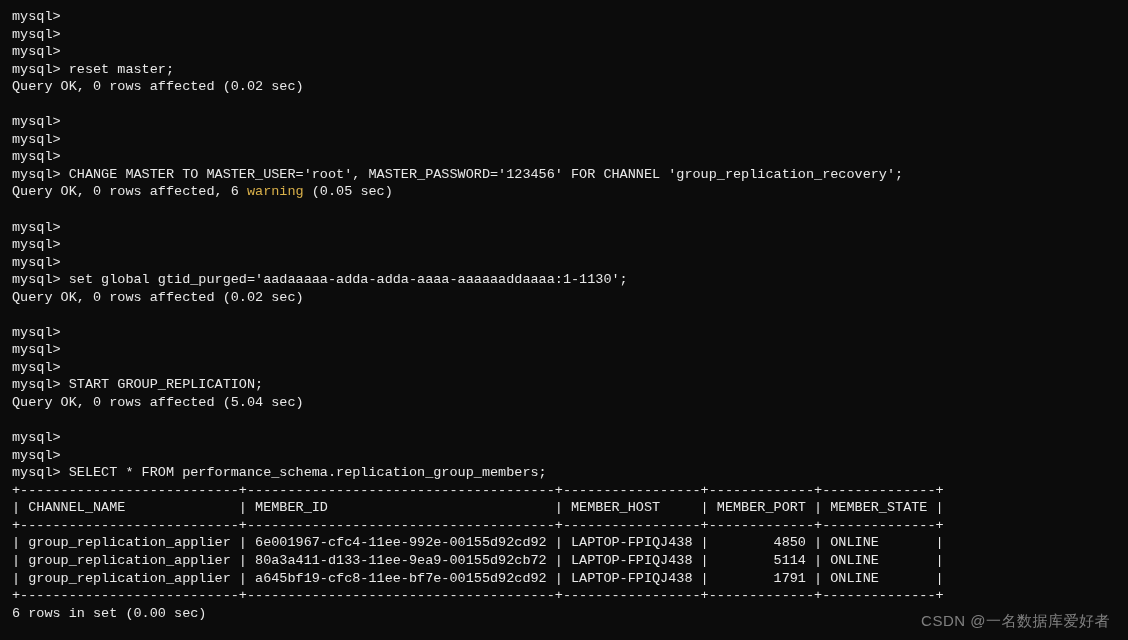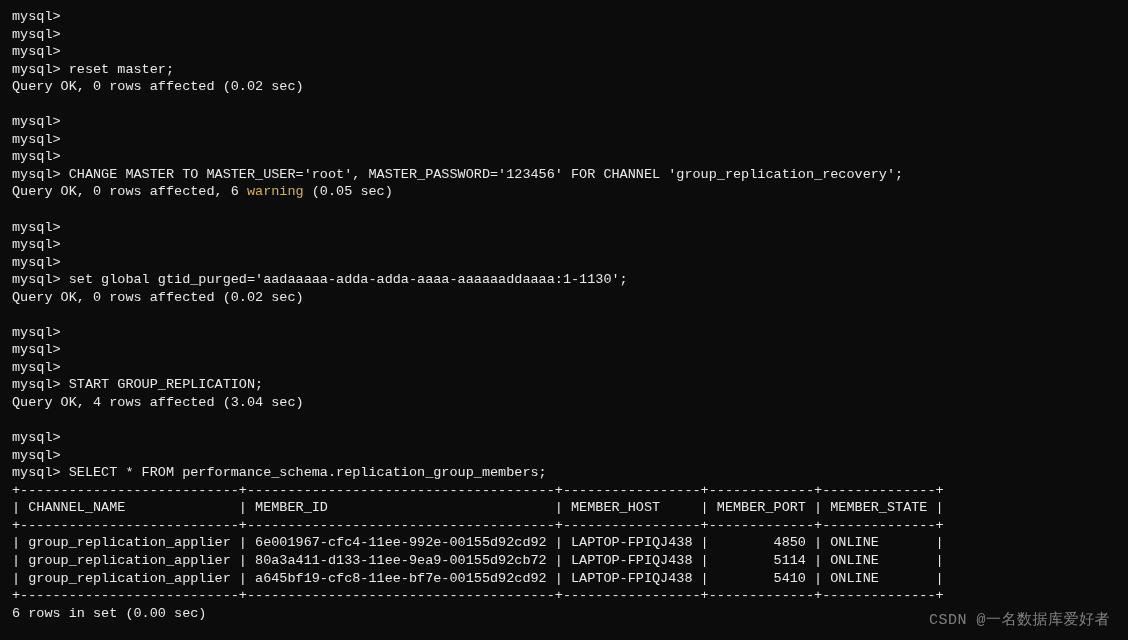--- a/index.html
+++ b/index.html
@@ -20,21 +20,21 @@
       margin: 0;
       white-space: pre;
       font-family: inherit;
     }
     .warn { color: #d9b04a; }
     .watermark {
       position: absolute;
       right: 18px;
       bottom: 10px;
       color: rgba(220,220,220,0.55);
-      font-family: Liberation Mono, monospace;
+      font-family: Liberation Sans, sans-serif;
       font-size: 15px;
       letter-spacing: 0.5px;
     }
   </style>
 </head>
 <body>
 
 <pre><span>mysql&gt;</span>
 <span>mysql&gt;</span>
 <span>mysql&gt;</span>
@@ -50,29 +50,29 @@
 <span>mysql&gt;</span>
 <span>mysql&gt;</span>
 <span>mysql&gt;</span>
 <span>mysql&gt; set global gtid_purged='aadaaaaa-adda-adda-aaaa-aaaaaaddaaaa:1-1130';</span>
 <span>Query OK, 0 rows affected (0.02 sec)</span>
 
 <span>mysql&gt;</span>
 <span>mysql&gt;</span>
 <span>mysql&gt;</span>
 <span>mysql&gt; START GROUP_REPLICATION;</span>
-<span>Query OK, 4 rows affected (3.04 sec)</span>
+<span>Query OK, 0 rows affected (5.04 sec)</span>
 
 <span>mysql&gt;</span>
 <span>mysql&gt;</span>
 <span>mysql&gt; SELECT * FROM performance_schema.replication_group_members;</span>
 <span>+---------------------------+--------------------------------------+-----------------+-------------+--------------+</span>
 <span>| CHANNEL_NAME              | MEMBER_ID                            | MEMBER_HOST     | MEMBER_PORT | MEMBER_STATE |</span>
 <span>+---------------------------+--------------------------------------+-----------------+-------------+--------------+</span>
 <span>| group_replication_applier | 6e001967-cfc4-11ee-992e-00155d92cd92 | LAPTOP-FPIQJ438 |        4850 | ONLINE       |</span>
 <span>| group_replication_applier | 80a3a411-d133-11ee-9ea9-00155d92cb72 | LAPTOP-FPIQJ438 |        5114 | ONLINE       |</span>
-<span>| group_replication_applier | a645bf19-cfc8-11ee-bf7e-00155d92cd92 | LAPTOP-FPIQJ438 |        5410 | ONLINE       |</span>
+<span>| group_replication_applier | a645bf19-cfc8-11ee-bf7e-00155d92cd92 | LAPTOP-FPIQJ438 |        1791 | ONLINE       |</span>
 <span>+---------------------------+--------------------------------------+-----------------+-------------+--------------+</span>
 <span>6 rows in set (0.00 sec)</span>
 
 </pre>
 
 <div class="watermark">CSDN @一名数据库爱好者</div>
 
 </body></html>

